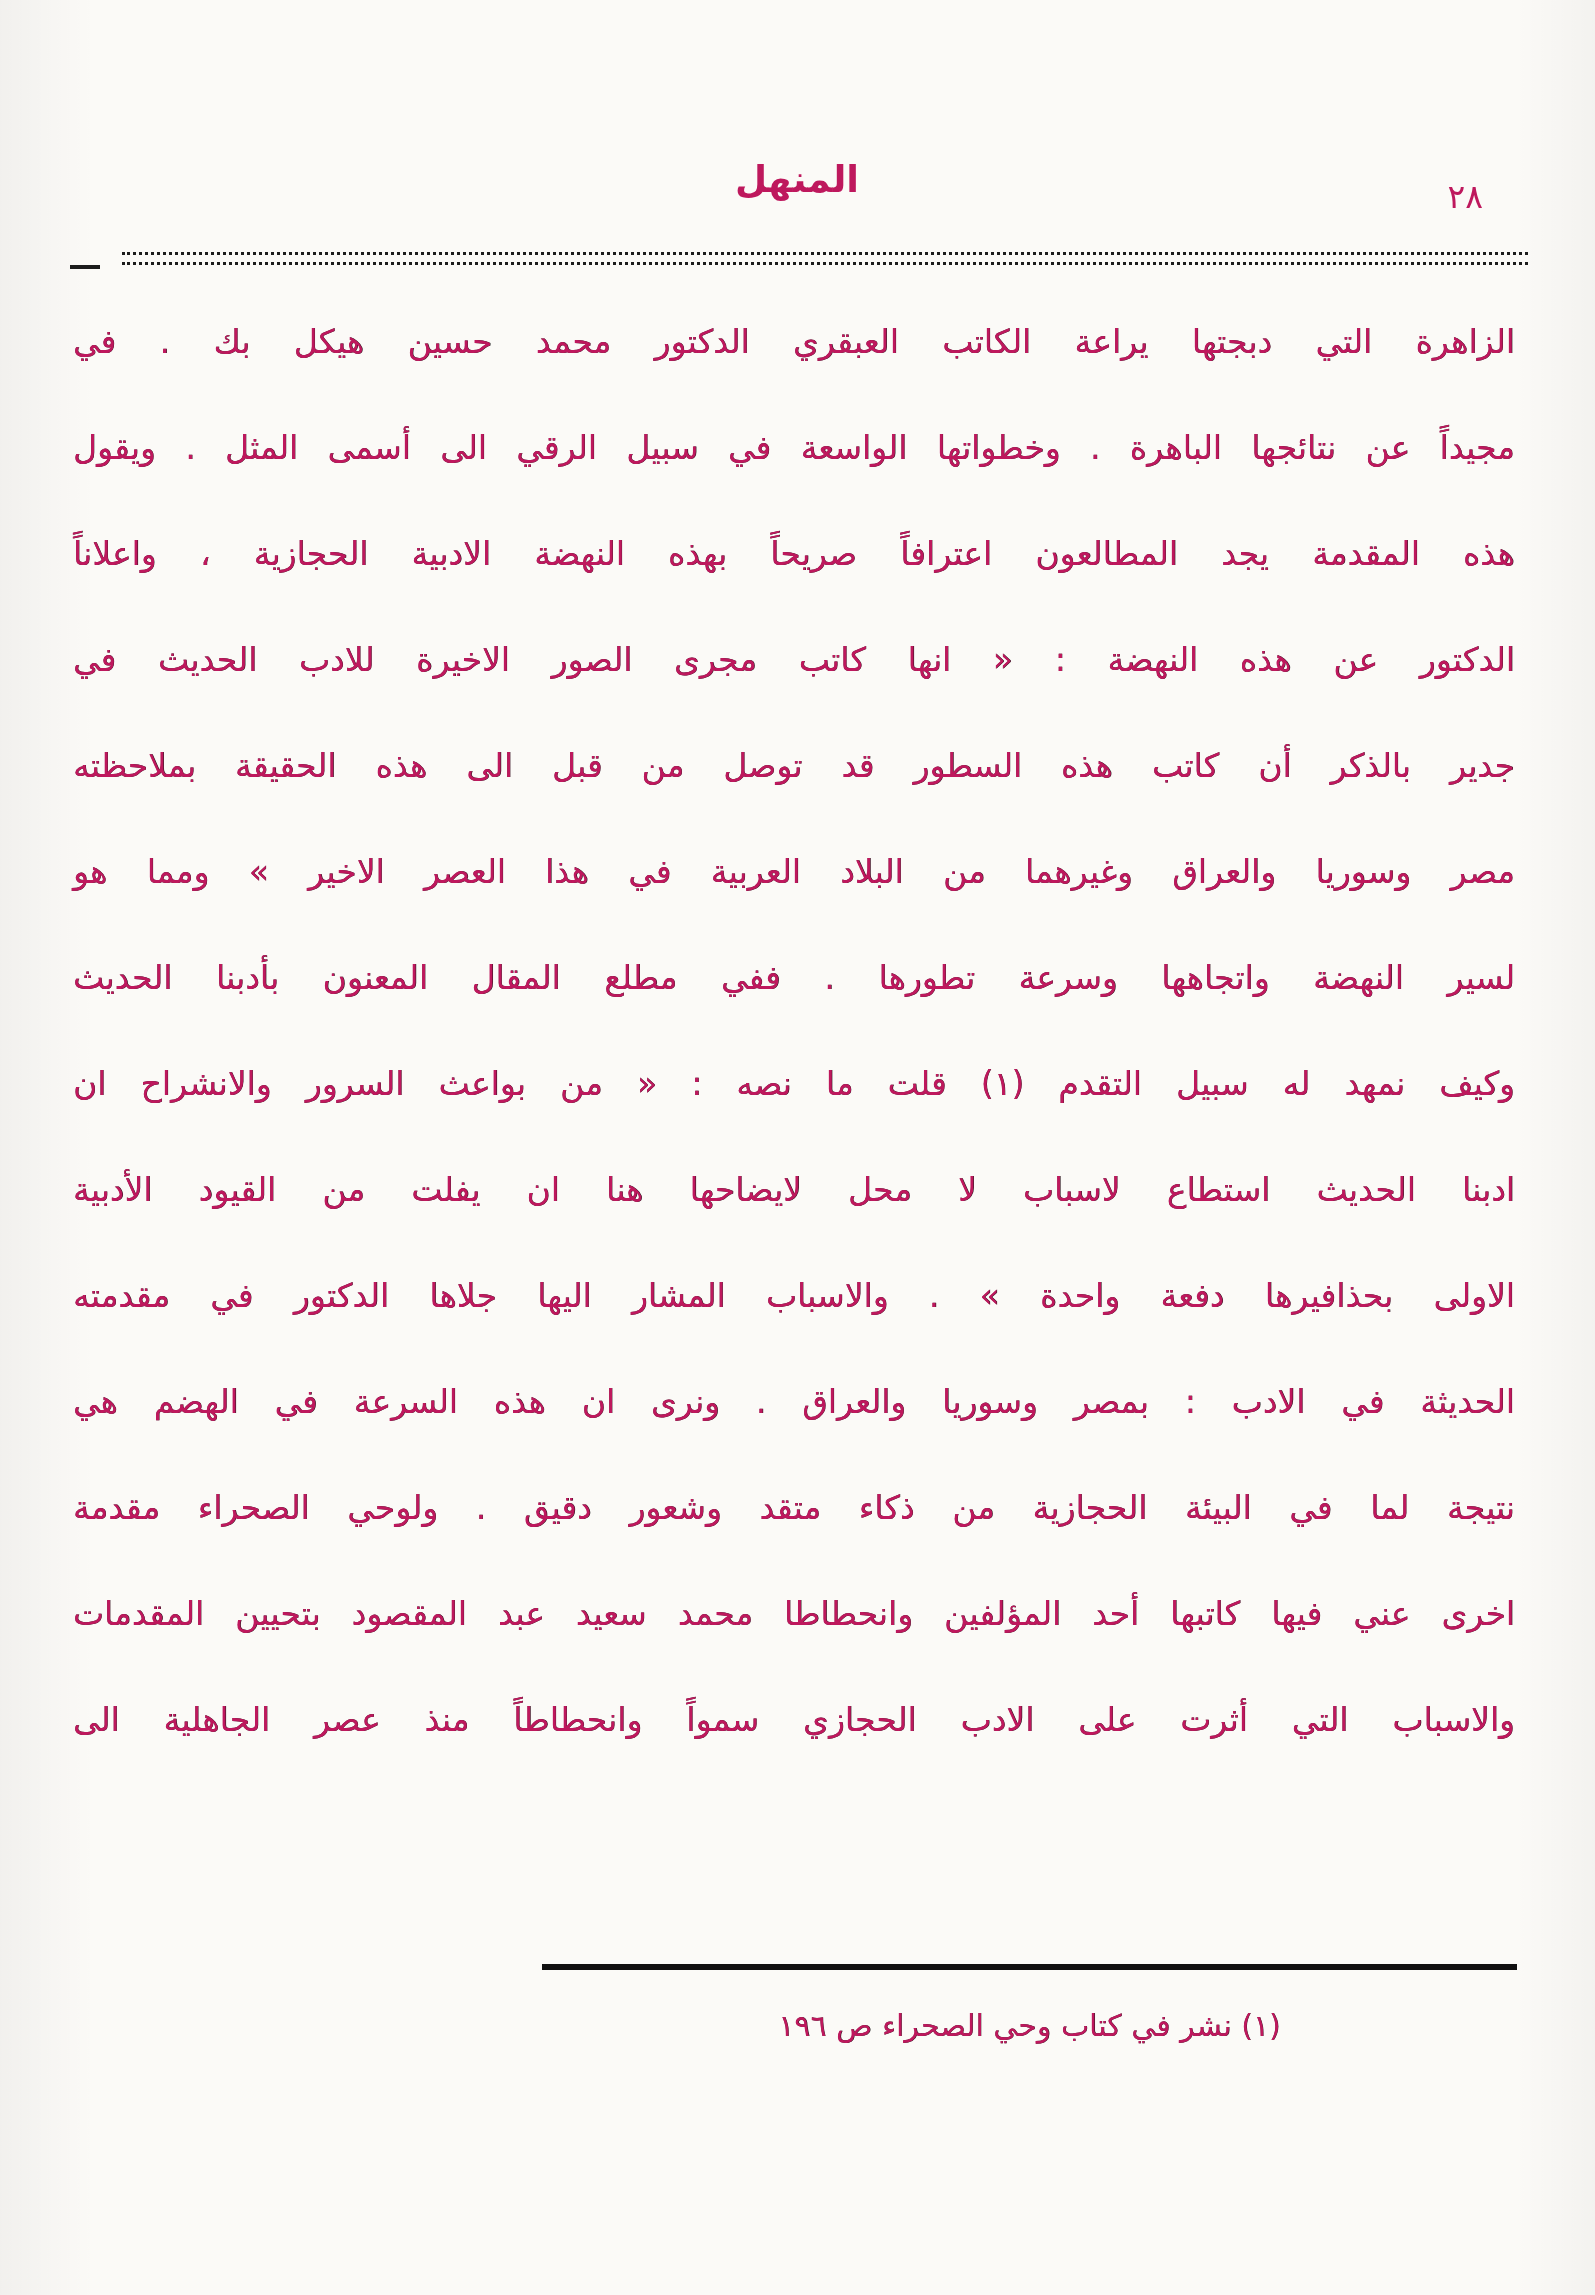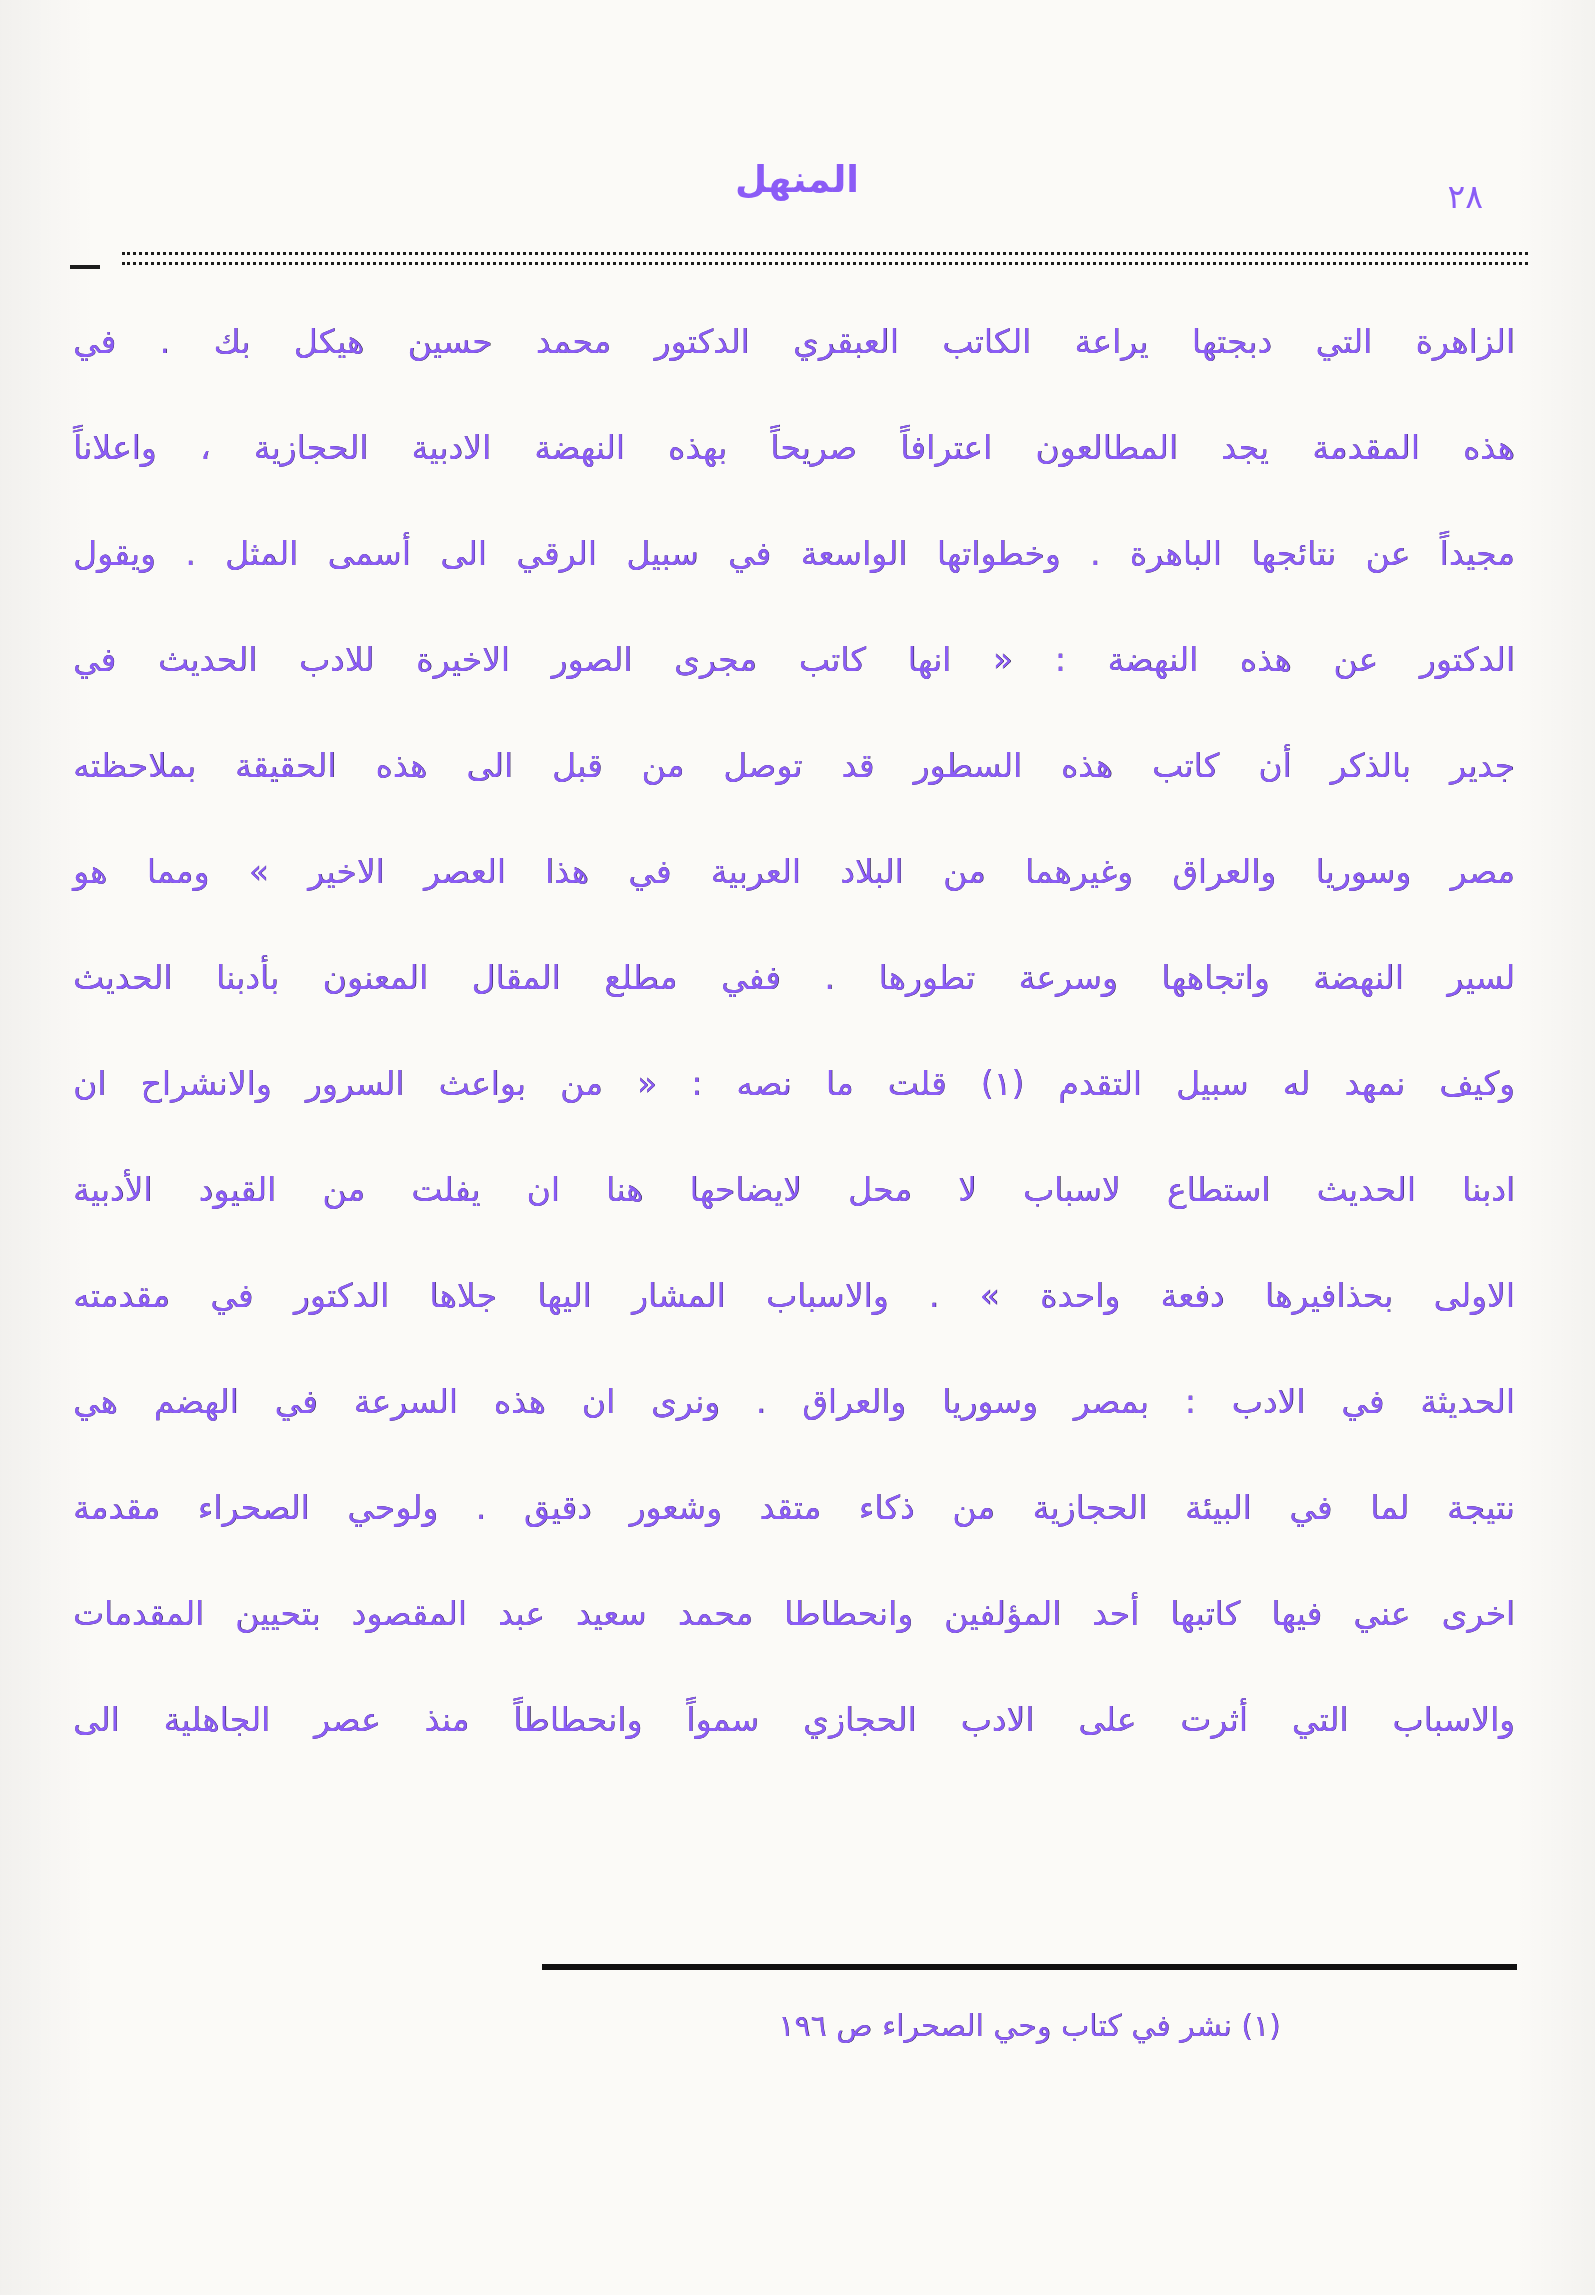--- a/index.html
+++ b/index.html
@@ -6,21 +6,21 @@
     margin: 0;
     padding: 0;
     background: #e9e9e7;
   }
   .page {
     position: relative;
     width: 1596px;
     height: 2295px;
     margin: 0 auto;
     background: #fbfaf7;
-    color: #8b5cf6;
+    color: #be185d;
     font-family: "DejaVu Sans", sans-serif;
     direction: rtl;
     overflow: hidden;
   }
   
   .page::before {
     content: "";
     position: absolute;
     inset: 0;
     background:
@@ -106,22 +106,22 @@
   <div class="header-title">المنهل</div>
 
   <div class="page-number">٢٨</div>
 
   <div class="header-rule">
     <span class="end-dash"></span>
   </div>
 
   <div class="body-text">
     <div class="line">الزاهرة التي دبجتها يراعة الكاتب العبقري الدكتور محمد حسين هيكل بك . في</div>
+    <div class="line">مجيداً عن نتائجها الباهرة . وخطواتها الواسعة في سبيل الرقي الى أسمى المثل . ويقول</div>
     <div class="line">هذه المقدمة يجد المطالعون اعترافاً صريحاً بهذه النهضة الادبية الحجازية ، واعلاناً</div>
-    <div class="line">مجيداً عن نتائجها الباهرة . وخطواتها الواسعة في سبيل الرقي الى أسمى المثل . ويقول</div>
     <div class="line">الدكتور عن هذه النهضة : « انها كاتب مجرى الصور الاخيرة للادب الحديث في</div>
     <div class="line">جدير بالذكر أن كاتب هذه السطور قد توصل من قبل الى هذه الحقيقة بملاحظته</div>
     <div class="line">مصر وسوريا والعراق وغيرهما من البلاد العربية في هذا العصر الاخير » ومما هو</div>
     <div class="line">لسير النهضة واتجاهها وسرعة تطورها . ففي مطلع المقال المعنون بأدبنا الحديث</div>
     <div class="line">وكيف نمهد له سبيل التقدم (١) قلت ما نصه : « من بواعث السرور والانشراح ان</div>
     <div class="line">ادبنا الحديث استطاع لاسباب لا محل لايضاحها هنا ان يفلت من القيود الأدبية</div>
     <div class="line">الاولى بحذافيرها دفعة واحدة » . والاسباب المشار اليها جلاها الدكتور في مقدمته</div>
     <div class="line">الحديثة في الادب : بمصر وسوريا والعراق . ونرى ان هذه السرعة في الهضم هي</div>
     <div class="line">نتيجة لما في البيئة الحجازية من ذكاء متقد وشعور دقيق . ولوحي الصحراء مقدمة</div>
     <div class="line">اخرى عني فيها كاتبها أحد المؤلفين وانحطاطا محمد سعيد عبد المقصود بتحيين المقدمات</div>

